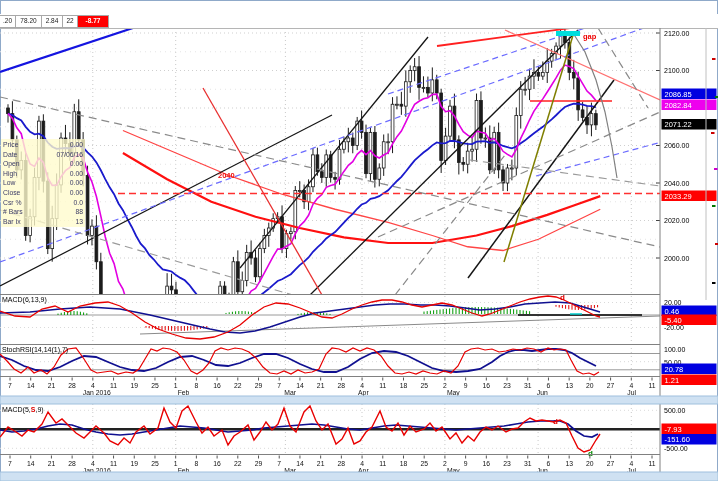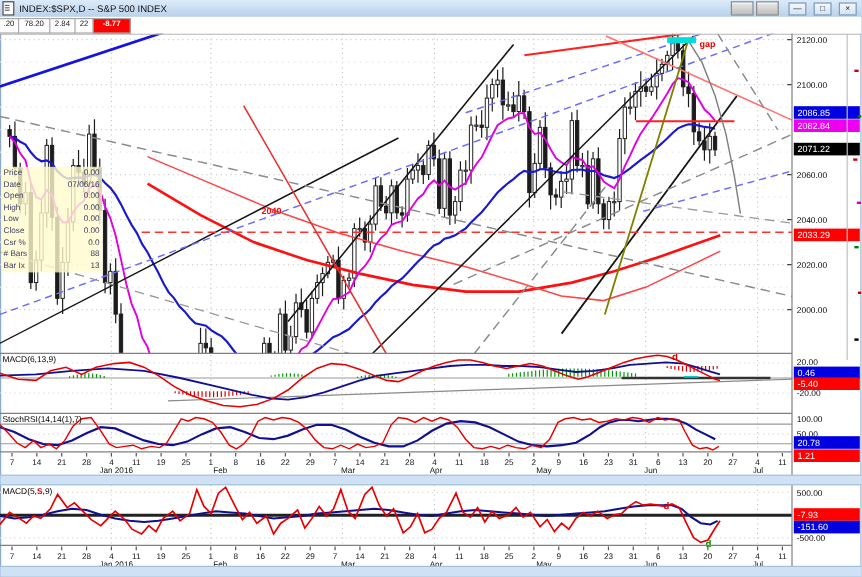--- a/index.html
+++ b/index.html
@@ -26,30 +26,20 @@
   #chart-wrap{position:absolute;top:28px;left:0;width:718px;height:453px;}
   #price-info{position:absolute;top:139px;left:1px;width:80px;padding:1px 2px;
               background:rgba(255,251,205,0.8);font-size:6.8px;color:#3b3b66;z-index:5;}
   #price-info .row{display:flex;justify-content:space-between;height:9.6px;line-height:9.6px;white-space:nowrap;}
   svg text{font-family:"Liberation Sans",sans-serif;}
 </style>
 </head>
 <body>
 
 <div class="window">
-  <div class="titlebar">
-    <div class="doc-icon"></div>
-    <span class="title-text">INDEX:$SPX,D -- S&amp;P 500 INDEX</span>
-    <div class="tb-spacer"></div>
-    <div class="tool-btn"></div>
-    <div class="tool-btn"></div>
-    <button class="win-btn">—</button>
-    <button class="win-btn">□</button>
-    <button class="win-btn close">×</button>
-  </div>
 
   <div class="inforow">
       <div class="cell" style="width: 15px;">.20</div>
       <div class="cell" style="width: 25px;">78.20</div>
       <div class="cell" style="width: 20px;">2.84</div>
       <div class="cell" style="width: 14px;">22</div>
       <div class="cell alert" style="width: 30px;">-8.77</div>
     </div>
 
   <div id="chart-wrap"><svg width="718" height="453" viewBox="0 28 718 453">

